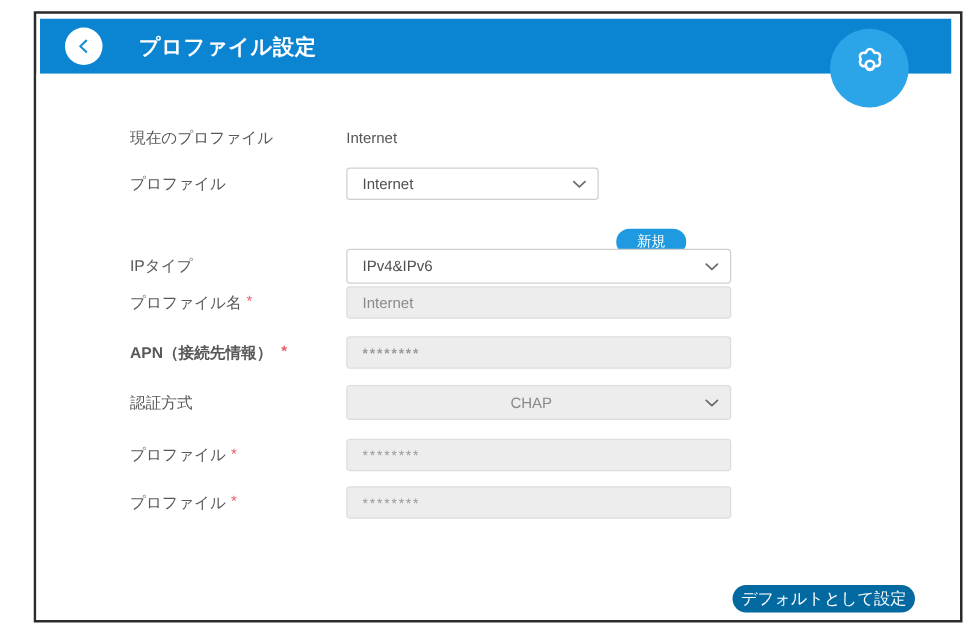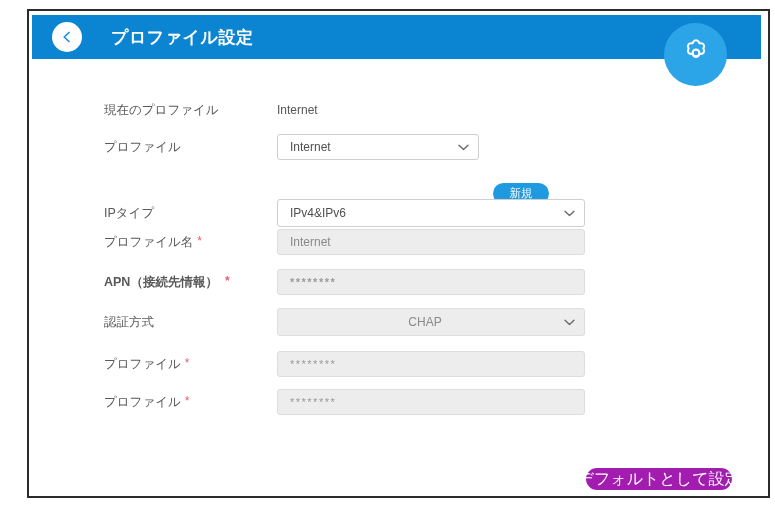--- a/index.html
+++ b/index.html
@@ -173,23 +173,23 @@
   }
 
   
   #set-default-button {
     position: absolute;
     left: 557px;
     top: 409px;
     width: 146px;
     height: 22px;
     border-radius: 11px;
-    background: #a21caf;
+    background: #0369a1;
     color: #ffffff;
-    font-size: 16px;
+    font-size: 13px;
     display: flex;
     align-items: center;
     justify-content: center;
     cursor: pointer;
     border: none;
     font-family: inherit;
     white-space: nowrap;
   }
 </style>
 </head>

